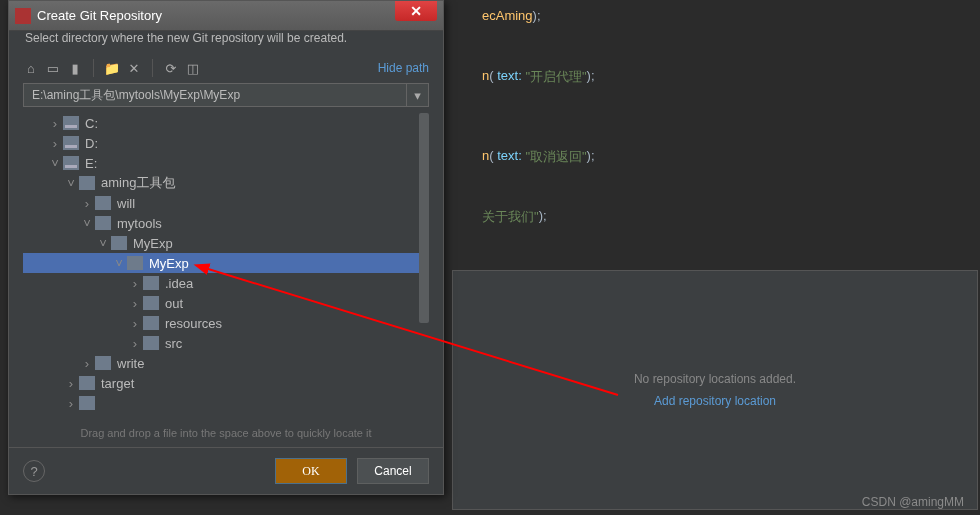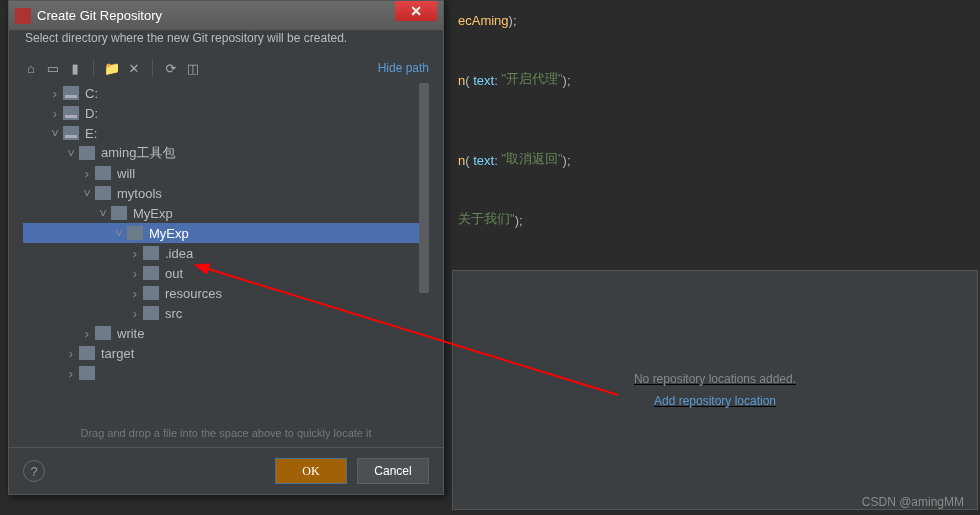--- a/index.html
+++ b/index.html
@@ -28,26 +28,26 @@
 .hint { text-align:center; color:#777; font-size:11px; padding:4px 0 8px; }
 .footer { display:flex; align-items:center; padding:10px 14px; border-top:1px solid #555; gap:10px; }
 .help { width:22px; height:22px; border:1px solid #666; border-radius:11px; color:#999; display:flex; align-items:center; justify-content:center; font-size:13px; }
 .footer .sp { flex:1; }
 .btn { min-width:72px; height:26px; background:#4c5052; border:1px solid #5e6060; color:#ffffff; display:flex; align-items:center; justify-content:center; font-size:12px; cursor:pointer; }
 .btn.primary { background:#a16207; border-color:#4c708c; color:#fff;font-family:Liberation Serif, serif; }
 .scrollbar-fake { position:absolute; right:0; top:0; width:10px; height:100%; }
 .scrollbar-fake .thumb { position:absolute; right:0; top:0; width:10px; height:210px; background:#5a5d5f; border-radius:2px; }
 
 .editor { position:absolute; left:450px; top:0; right:0; bottom:0; background:#2b2b2b; color:#a9b7c6; font-family:"Consolas",monospace; font-size:13px; padding-top:8px; }
-.eline { height:20px; display:flex; align-items:flex-end; padding-left:8px; white-space:pre; }
+.eline { height:20px; display:flex; align-items:flex-start; padding-left:8px; white-space:pre;margin-left:24px; }
 .s-str { color:#6a8759; }
 .s-id { color:#ffc66d; }
 .s-par { color:#a9b7c6; }
 .s-lbl { color:#7dd3fc; }
-.rpanel { position:absolute; left:452px; right:2px; top:270px; height:240px; background:#3c3f41; border:1px solid #555; display:flex; flex-direction:column; align-items:center; justify-content:center; gap:8px;text-decoration:underline; }
+.rpanel { position:absolute; left:452px; right:2px; top:270px; height:240px; background:#3c3f41; border:1px solid #555; display:flex; flex-direction:column; align-items:center; justify-content:center; gap:8px; }
 .rpanel .msg { color:#888; font-size:12px; }
 .rpanel .link { color:#5b9bd5; font-size:12px; cursor:pointer; }
 .wm { position:absolute; right:16px; bottom:6px; color:#8a8a8a; font-size:12px; }
 
 .arrow-svg { position:absolute; left:0; top:0; width:980px; height:515px; pointer-events:none; }
 </style>
 </head>
 <body>
 
 <div class="editor">
@@ -80,20 +80,24 @@
     <span class="ico">⌂</span>
     <span class="ico">▭</span>
     <span class="ico">▮</span>
     <span class="sep"></span>
     <span class="ico">📁</span>
     <span class="ico">✕</span>
     <span class="sep"></span>
     <span class="ico">⟳</span>
     <span class="ico">◫</span>
     <span class="hidepath">Hide path</span>
+  </div>
+  <div class="pathbox">
+    <input value="E:\aming工具包\mytools\MyExp\MyExp" style="">
+    <div class="dd">▾</div>
   </div>
   <div class="tree">
     <div class="tree-inner" id="tree-inner">
         <div class="row" style="padding-left: 24px;">
           <span class="tw">›</span>
           <span class="fico drive"></span>
           <span>C:</span>
         </div>
         <div class="row" style="padding-left: 24px;">
           <span class="tw">›</span>

